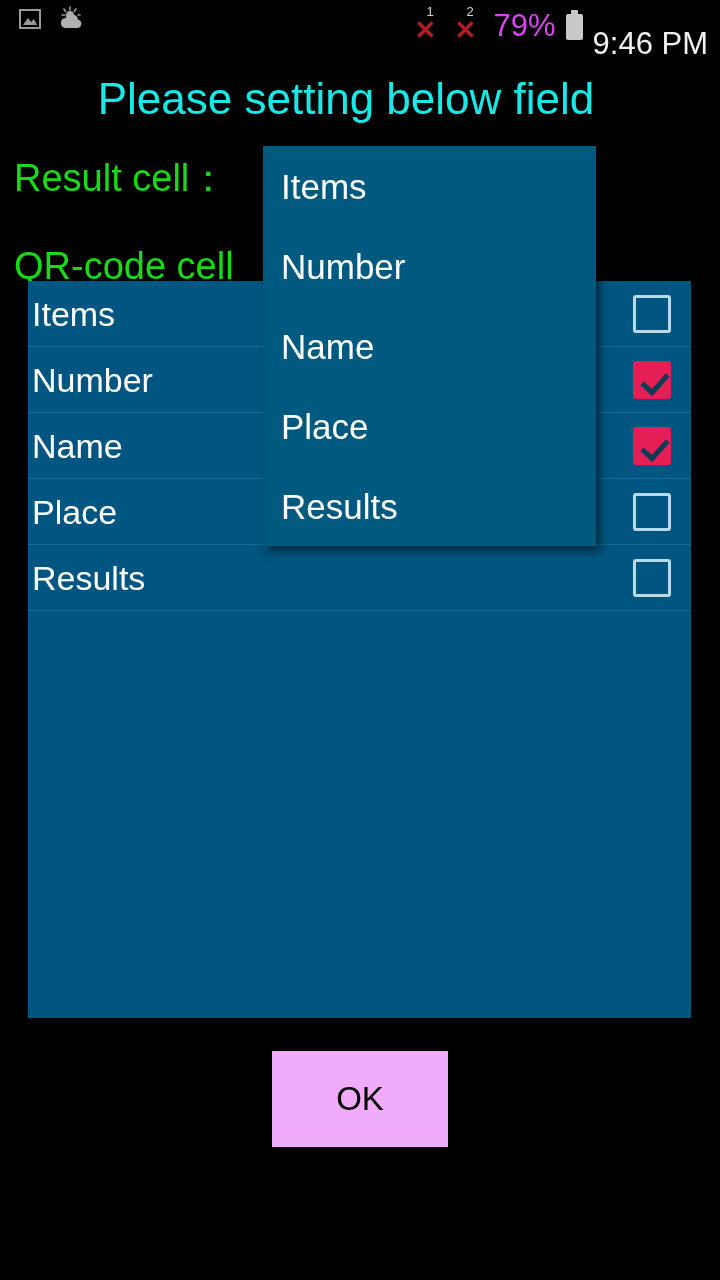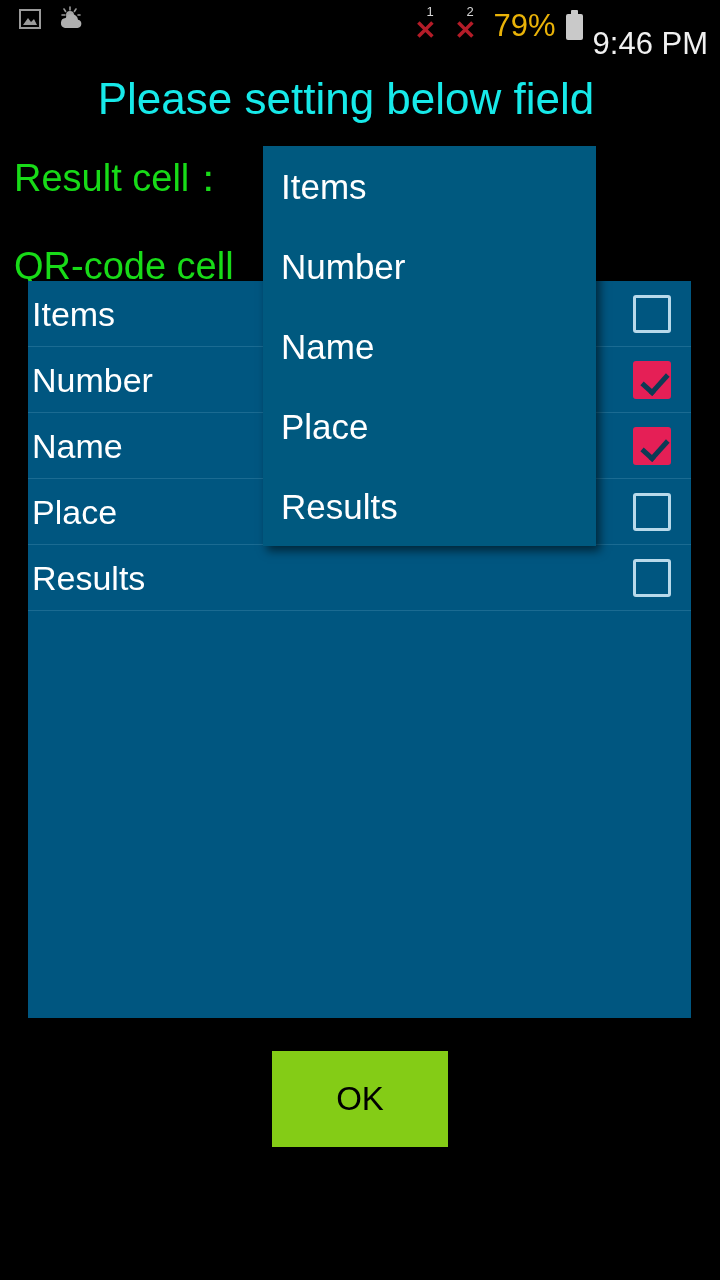--- a/index.html
+++ b/index.html
@@ -51,21 +51,21 @@
   }
   .sim-x .xmark {
     position: absolute;
     top: 12px; left: 1px;
     font-size: 26px;
     color: #b41c28;
     line-height: 26px;
     font-weight: bold;
   }
   .battery-pct {
-    color: #eab308;
+    color: #d946ef;
     font-size: 31px;
     line-height: 31px;
   }
   .battery-ico {
     position: relative;
     width: 17px; height: 30px;
   }
   .battery-ico .body {
     position: absolute;
     left: 0; top: 4px;
@@ -196,21 +196,21 @@
     font-size: 35px;
     line-height: 35px;
     white-space: nowrap;
   }
 
   
   #ok-button {
     position: absolute;
     left: 272px; top: 1051px;
     width: 176px; height: 96px;
-    background: #84cc16;
+    background: #f0abfc;
     color: #000000;
     font-size: 33px;
     display: flex;
     align-items: center;
     justify-content: center;
     border: none;
     font-family: "Liberation Sans", sans-serif;
     cursor: pointer;
   }
 </style>

